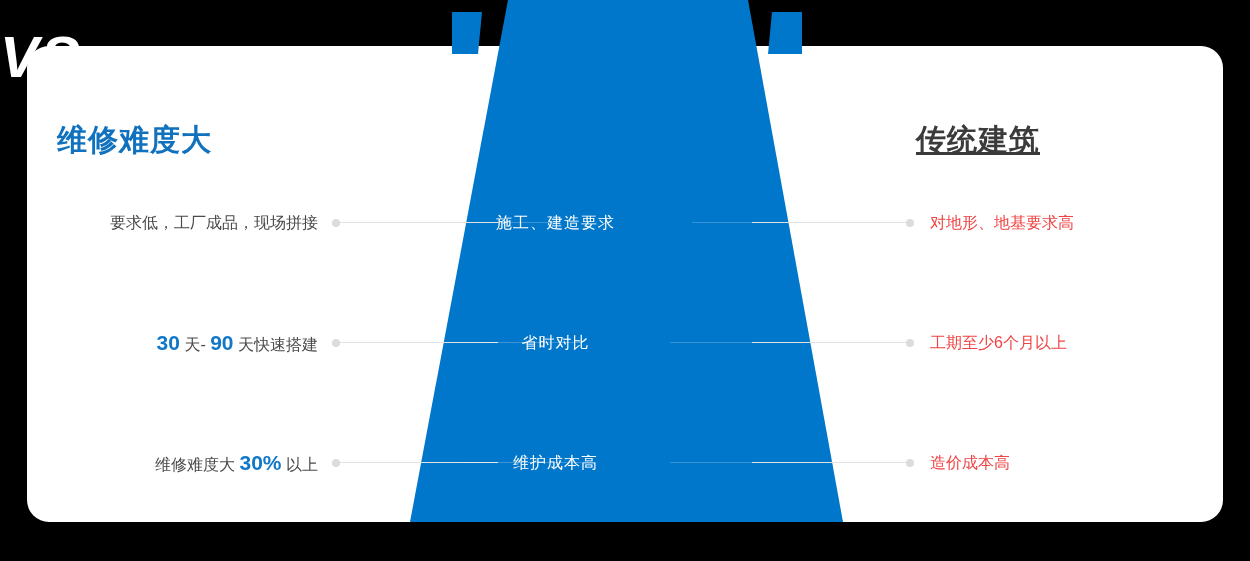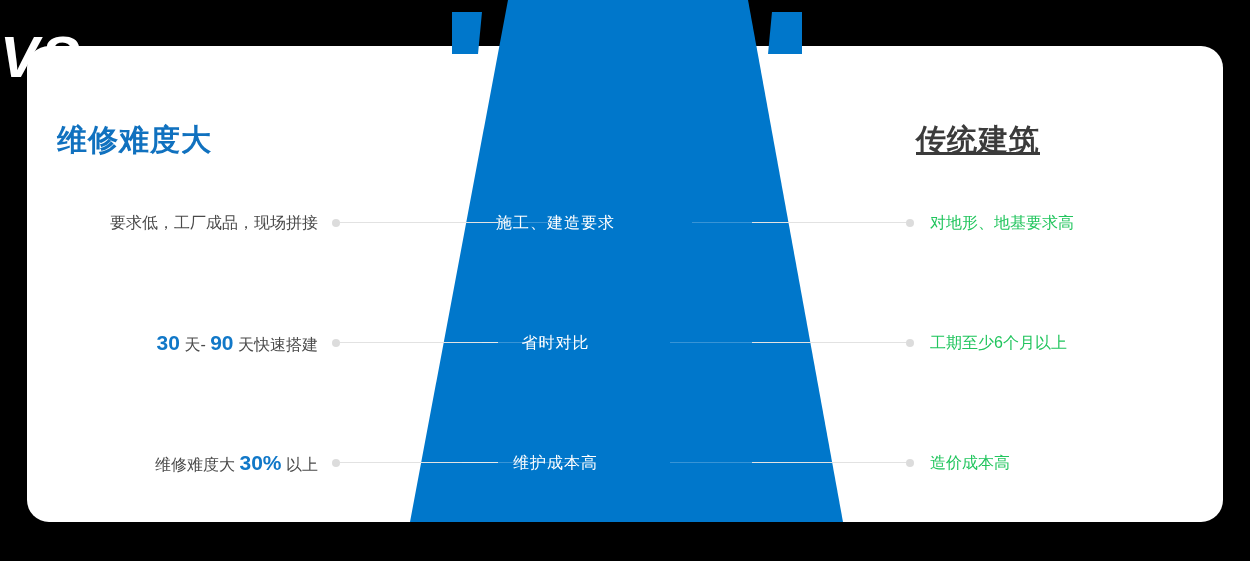--- a/index.html
+++ b/index.html
@@ -85,21 +85,21 @@
     text-align:right;
   }
   .row-right-text{
     position:absolute;
     left:930px;
     top:0;
     height:24px;
     line-height:24px;
     white-space:nowrap;
     font-size:16px;
-    color:#22c55e;
+    color:#ef4444;
   }
   .hl{
     color:#1178c8;
     font-weight:bold;
     font-size:21px;
   }
 
   .row-center-text{
     position:absolute;
     left:0; top:0;

